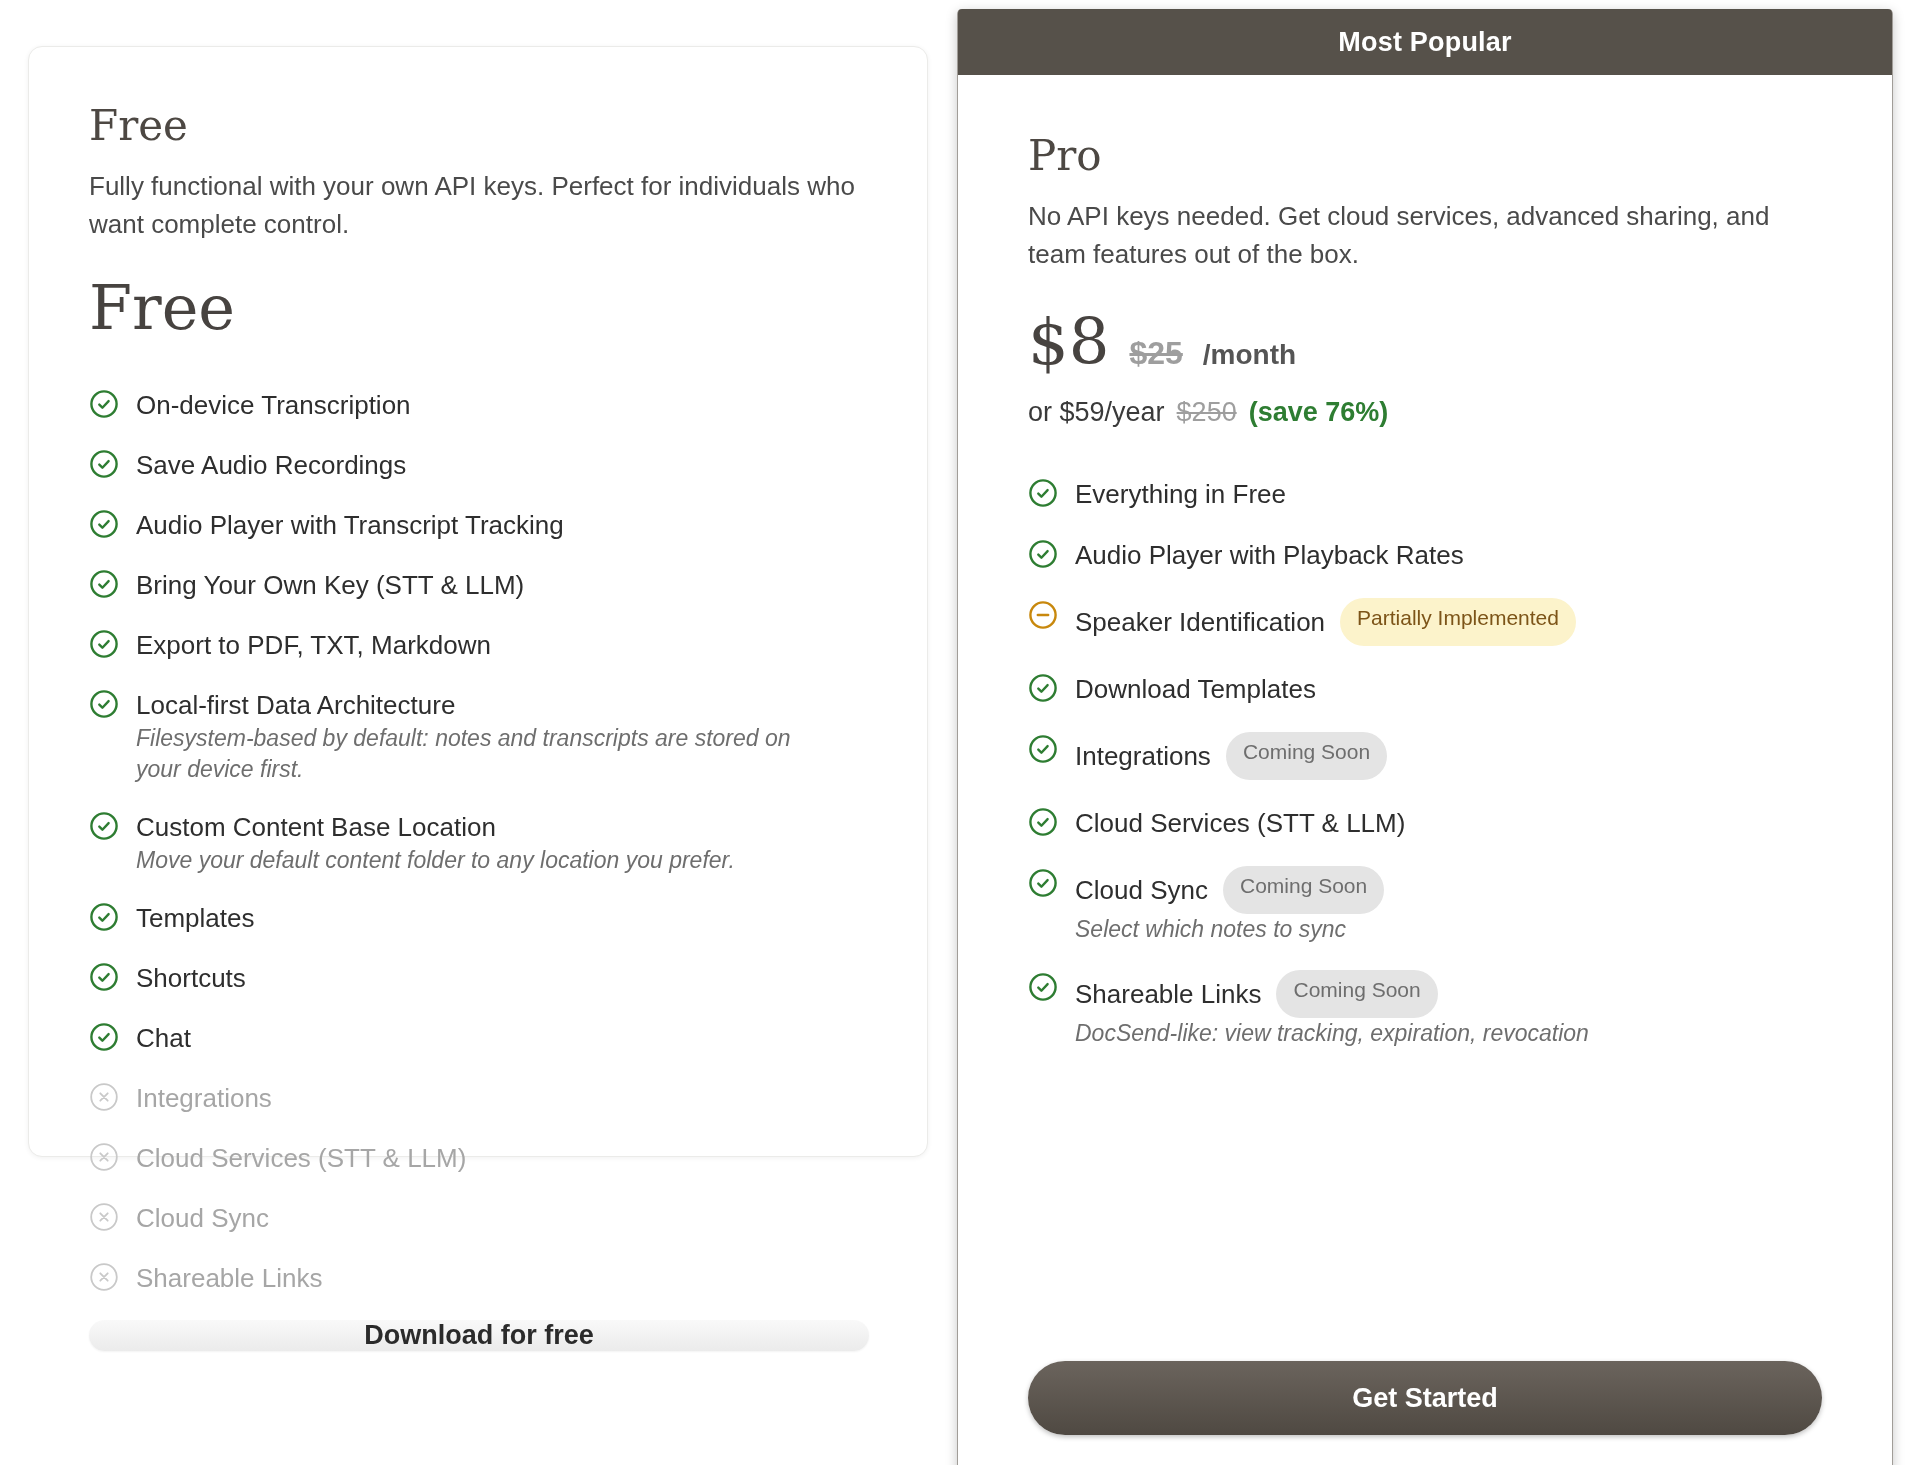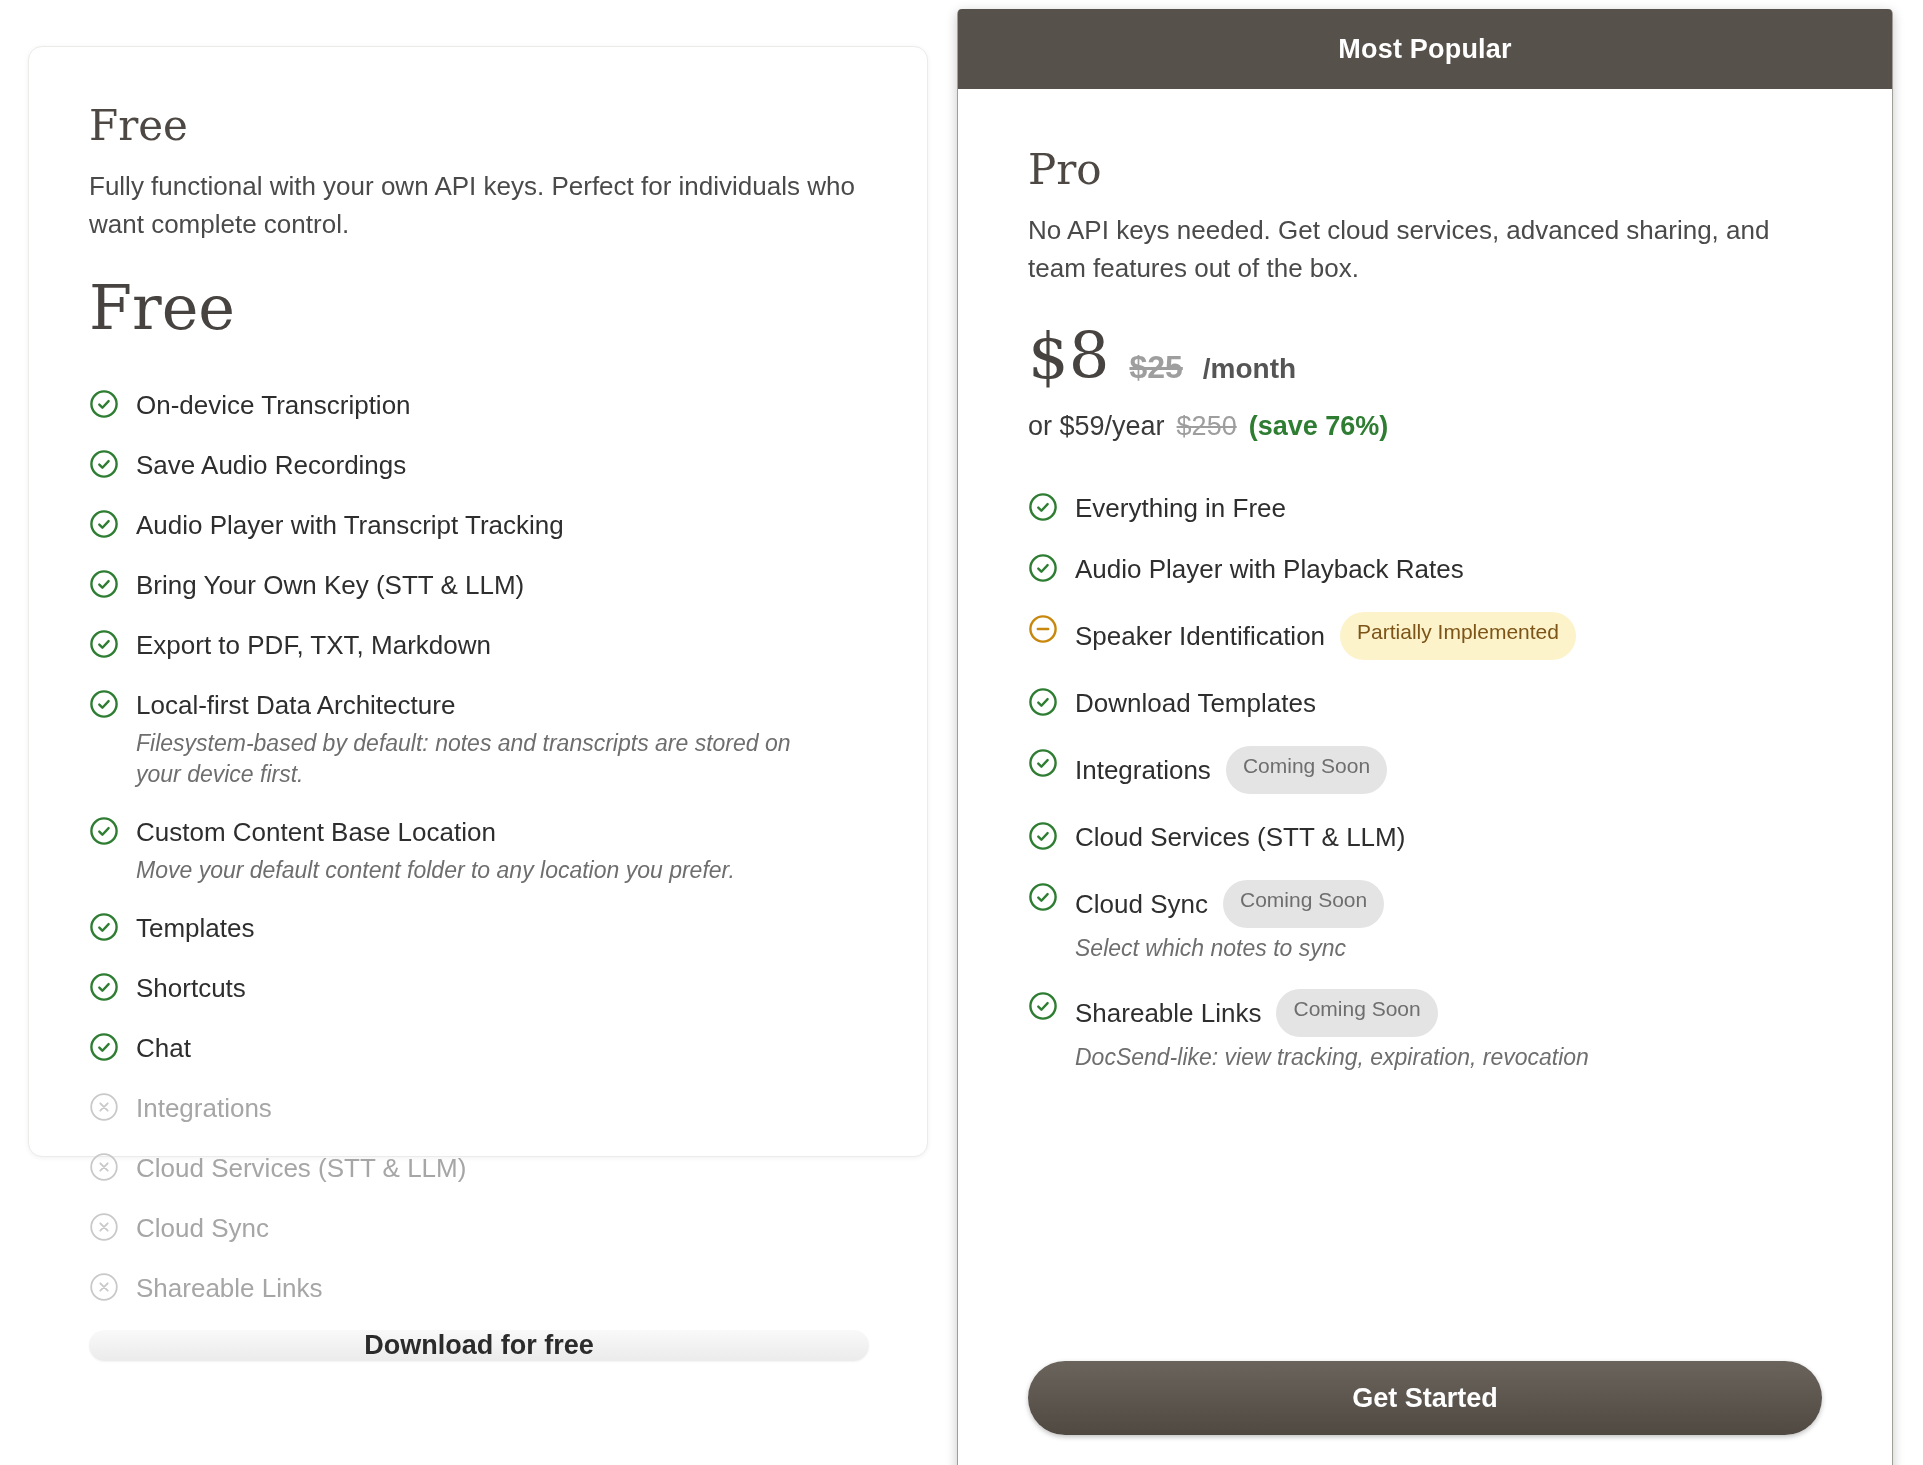--- a/index.html
+++ b/index.html
@@ -27,21 +27,21 @@
   .pro-card {
     left: 957px; top: 9px;
     width: 936px; height: 1480px;
     border-left: 1px solid #a19d98;
     border-right: 1px solid #a19d98;
     border-radius: 5px 5px 0 0;
     box-shadow: 0 3px 12px rgba(0,0,0,0.22);
     display: flex; flex-direction: column;
   }
   .banner {
-    height: 80px;
+    height: 66px;
     background: #56514a;
     border-radius: 4px 4px 0 0;
     color: #ffffff;
     font-size: 27px; font-weight: 700;
     display: flex; align-items: center; justify-content: center;
     letter-spacing: 0.2px;
   }
   .pro-body {
     flex: 1;
     padding: 56px 70px 54px 70px;
@@ -120,21 +120,20 @@
     white-space: nowrap;
   }
   .fbadge.neutral { background: #e4e4e4; color: #6e6e6e; }
   .fbadge.warning { background: #fcf3cb; color: #7c5418; }
   .fnote {
     display: block;
     font-size: 23px;
     line-height: 31px;
     font-style: italic;
     color: #6e6e6e;
-    margin-top: 5px;
     max-width: 700px;
   }
 
   
   .cta {
     margin-top: auto;
     width: 100%;
     border: none;
     border-radius: 999px;
     font-family: "Liberation Sans", sans-serif;

